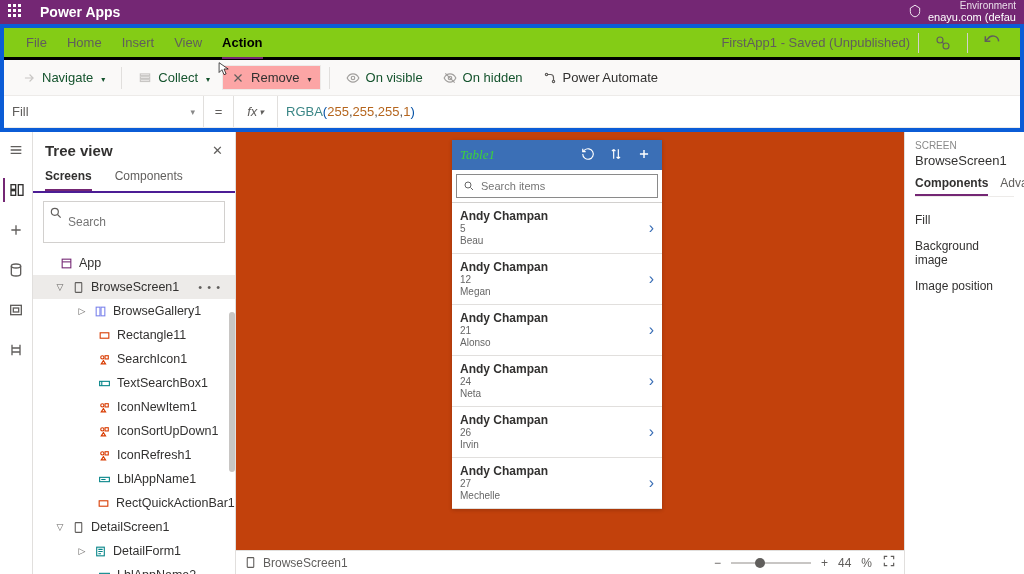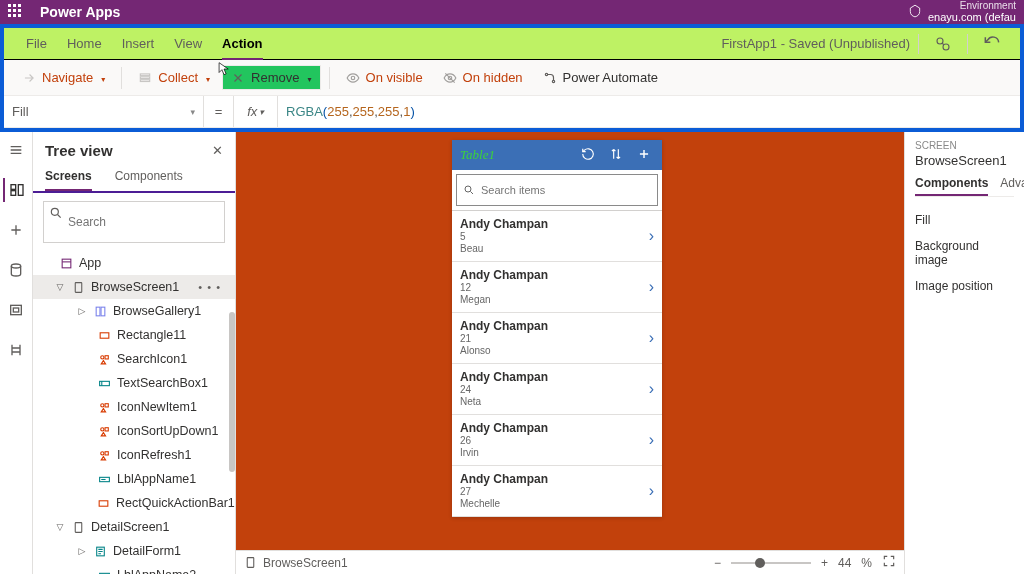--- a/index.html
+++ b/index.html
@@ -11,32 +11,32 @@
   .topbar .waffle span { background: #fff; }
   .topbar .brand { font-weight: 600; font-size: 14px; }
   .topbar .spacer { flex: 1; }
   .topbar .env { text-align: right; font-size: 11px; line-height: 1.1; display: flex; align-items: center; gap: 6px; }
   .topbar .env-icon svg { width: 14px; height: 14px; }
   
   
   .highlight-wrap { border: 4px solid #0b5cd6; }
   
   
-  .menubar { height: 32px; display: flex; align-items: center; padding: 0 12px; background: #bef264; border-bottom: 1px solid #000000; }
+  .menubar { height: 32px; display: flex; align-items: center; padding: 0 12px; background: #84cc16; border-bottom: 3px solid #000000; }
   .menubar .item { padding: 0 10px; height: 32px; display: flex; align-items: center; cursor: pointer; color: #605e5c; position: relative; }
   .menubar .item.active { color: #000; font-weight: 600; }
   .menubar .item.active::after { content:""; position:absolute; left:10px; right:10px; bottom:0; height:2px; background:#742774; }
   .menubar .right { margin-left: auto; display: flex; align-items: center; gap: 8px; color:#605e5c; }
   .menubar .iconbtn { width: 32px; height: 32px; display: flex; align-items: center; justify-content: center; cursor: pointer; }
   .menubar .vsep { width:1px; height:20px; background:#d2d0ce; }
   
   
   .ribbon { height: 36px; background: #faf9f8; border-bottom: 1px solid #edebe9; display: flex; align-items: center; padding: 0 10px; gap: 4px; }
-  .ribbon .rbtn { display: flex; align-items: center; gap: 6px; padding: 4px 8px; color: #c2410c; cursor: default; }
-  .ribbon .rbtn.enabled { color: #323130; cursor: pointer; background:#22c55e; border:1px solid #edebe9;}
+  .ribbon .rbtn { display: flex; align-items: center; gap: 6px; padding: 4px 8px; color: #14532d; cursor: default; }
+  .ribbon .rbtn.enabled { color: #323130; cursor: pointer; background:#fca5a5; border:1px solid #edebe9;}
   .ribbon .rbtn .caret::after { content:"▾"; font-size:8px; margin-left:2px; }
   .ribbon .sep { width:1px; height:22px; background:#e1dfdd; margin: 0 4px; }
   .ribbon svg { width:14px; height:14px; }
   
   
   .formulabar { height: 32px; display: flex; align-items: stretch; border-bottom: 1px solid #edebe9; }
   .formulabar .prop { width: 200px; border-right:1px solid #e1dfdd; display:flex; align-items:center; padding:0 8px; color:#605e5c; justify-content:space-between; cursor:pointer;}
   .formulabar .eq { width:30px; display:flex; align-items:center; justify-content:center; border-right:1px solid #e1dfdd; color:#605e5c;}
   .formulabar .fx { width:44px; display:flex; align-items:center; justify-content:center; border-right:1px solid #e1dfdd; font-style:italic; color:#605e5c; gap:2px; cursor:pointer;}
   .formulabar .formula { flex:1; display:flex; align-items:center; padding:0 8px; font-family: Consolas, monospace; }
@@ -75,21 +75,21 @@
   .tree .ico { width:14px; height:14px; display:inline-flex; align-items:center; justify-content:center;}
   .tree svg { width:13px; height:13px; }
   
   .canvas { flex:1; background:#c2410c; position:relative; display:flex; flex-direction:column;}
   .canvas-inner { flex:1; position:relative;}
   .phone { position:absolute; left:216px; top:8px; width:210px; background:#fff; box-shadow:0 1px 4px rgba(0,0,0,.2); display:flex; flex-direction:column;}
   .phone-hdr { height:30px; background:#3b6fb6; display:flex; align-items:center; padding:0 8px; gap:8px;}
   .phone-hdr .title { flex:1; color:#3cd23c; font-style:italic; font-family: cursive; font-size:13px;}
   .phone-hdr .hicon { color:#fff; width:20px; text-align:center; cursor:pointer;}
   .phone-search { padding:4px; border-bottom:1px solid #d2d0ce;}
-  .phone-search .box { height:32px; border:1px solid #8a8a8a; display:flex; align-items:center; padding:0 6px; gap:6px;}
+  .phone-search .box { height:24px; border:1px solid #8a8a8a; display:flex; align-items:center; padding:0 6px; gap:6px;}
   .phone-search input { border:0; outline:0; flex:1; font-size:11px; color:#888;}
   .phone-list { flex:1; overflow:hidden;}
   .phone-item { border-bottom:1px solid #e1dfdd; padding:6px 8px; display:flex; align-items:center; min-height:48px;}
   .phone-item .txt { flex:1;}
   .phone-item .name { font-size:12px; font-weight:600; color:#323130;}
   .phone-item .sub { font-size:10px; color:#666; line-height:1.2;}
   .phone-item .chev { color:#3b6fb6; font-size:16px;}
   
   .canvas-footer { height:24px; background:#fff; border-top:1px solid #e1dfdd; display:flex; align-items:center; padding:0 8px; gap:10px; font-size:12px; color:#605e5c;}
   .canvas-footer .crumb { display:flex; align-items:center; gap:6px;}

